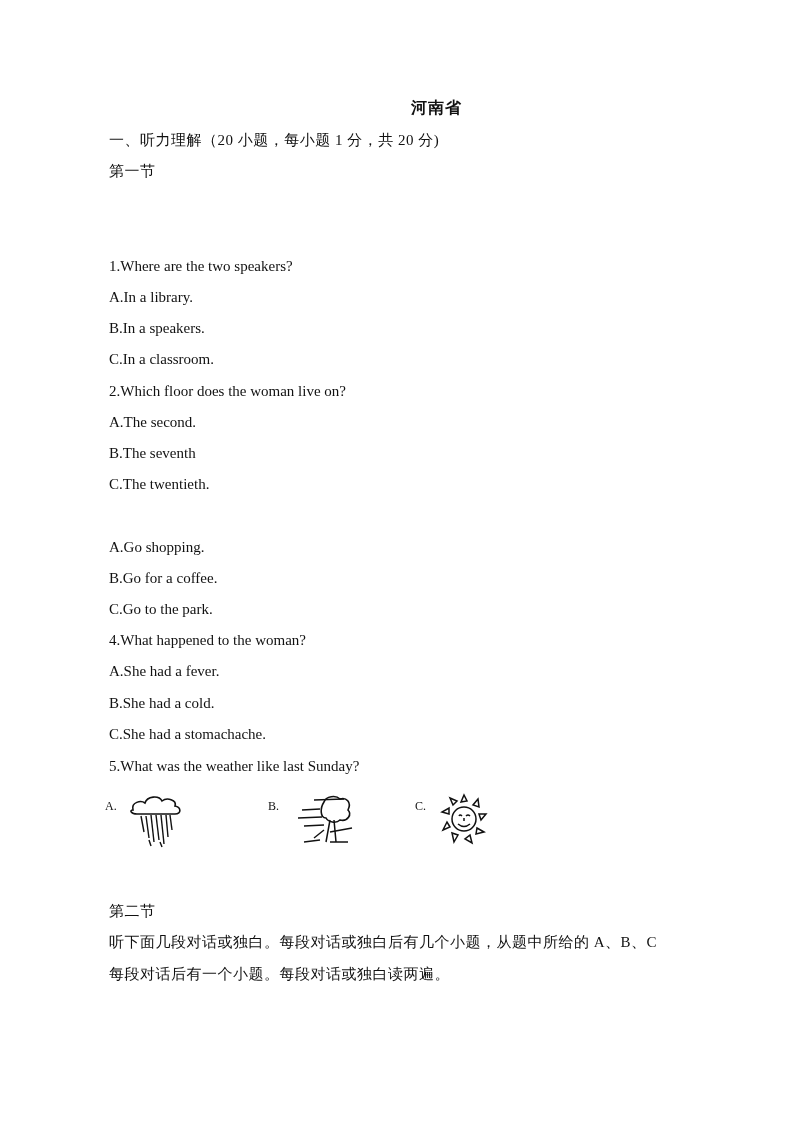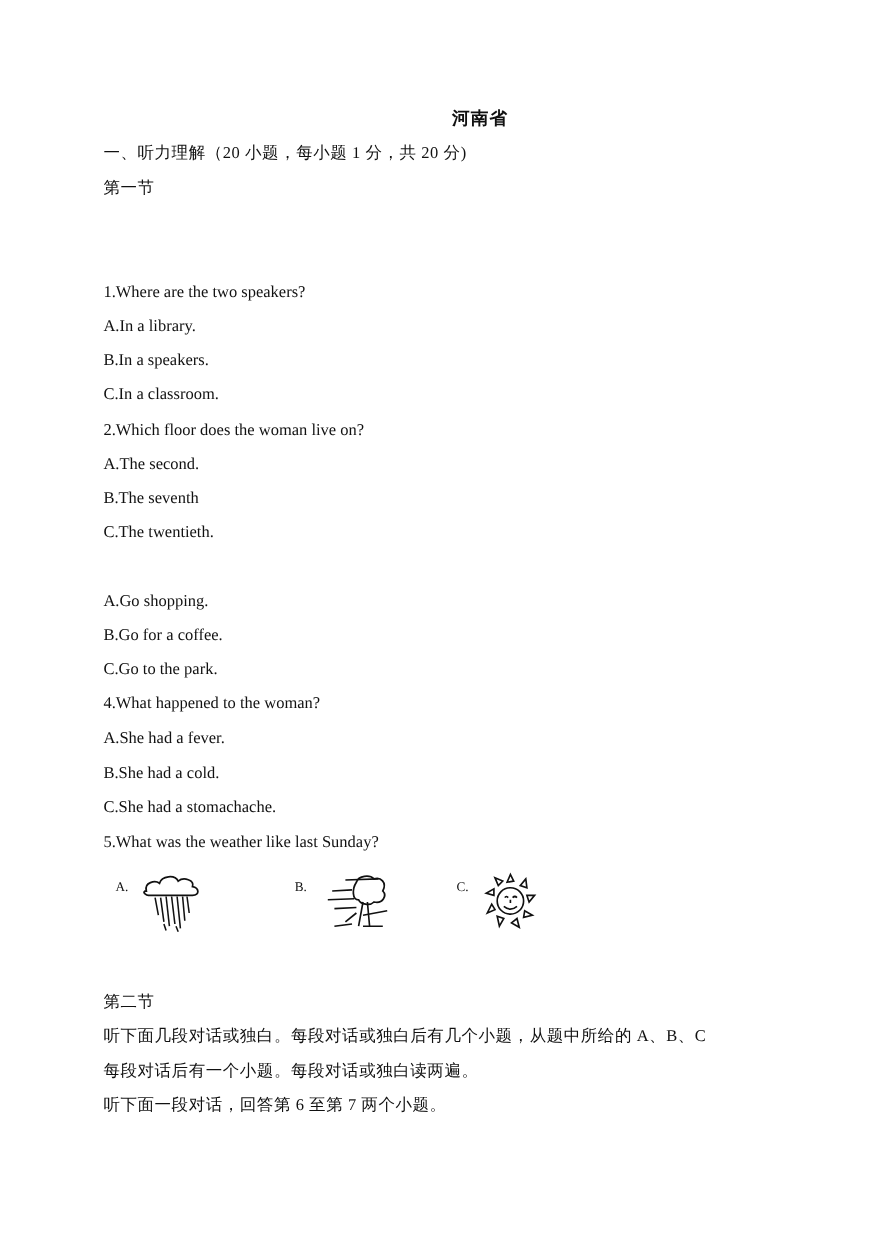--- a/index.html
+++ b/index.html
@@ -27,21 +27,21 @@
       left: 0;
       width: 793px;
       text-align: center;
       font-weight: bold;
       font-size: 16px;
       letter-spacing: 1px;
       margin-left: 40px;
     }
     .line {
       position: absolute;
-      left: 94px;
+      left: 109px;
       font-size: 15px;
       line-height: 20px;
       white-space: nowrap;
     }
     .cjk { letter-spacing: 0.5px; }
     .img-row {
       position: absolute;
       top: 790px;
       left: 105px;
       height: 60px;
@@ -150,15 +150,14 @@
           <path d="M19 32 Q25 37 31 32"></path>
           <line x1="25" y1="26" x2="25" y2="29"></line>
         </g>
       </svg>
     </div>
   </div>
 
   <div class="line cjk" style="top:901px">第二节</div>
   <div class="line cjk" style="top:932px">听下面几段对话或独白。每段对话或独白后有几个小题，从题中所给的 A、B、C</div>
   <div class="line cjk" style="top:964px">每段对话后有一个小题。每段对话或独白读两遍。</div>
-  <div class="line cjk" style="top:995px">听下面一段对话，回答第 6 至第 7 两个小题。</div>
 
 </div>
 
 </body></html>

